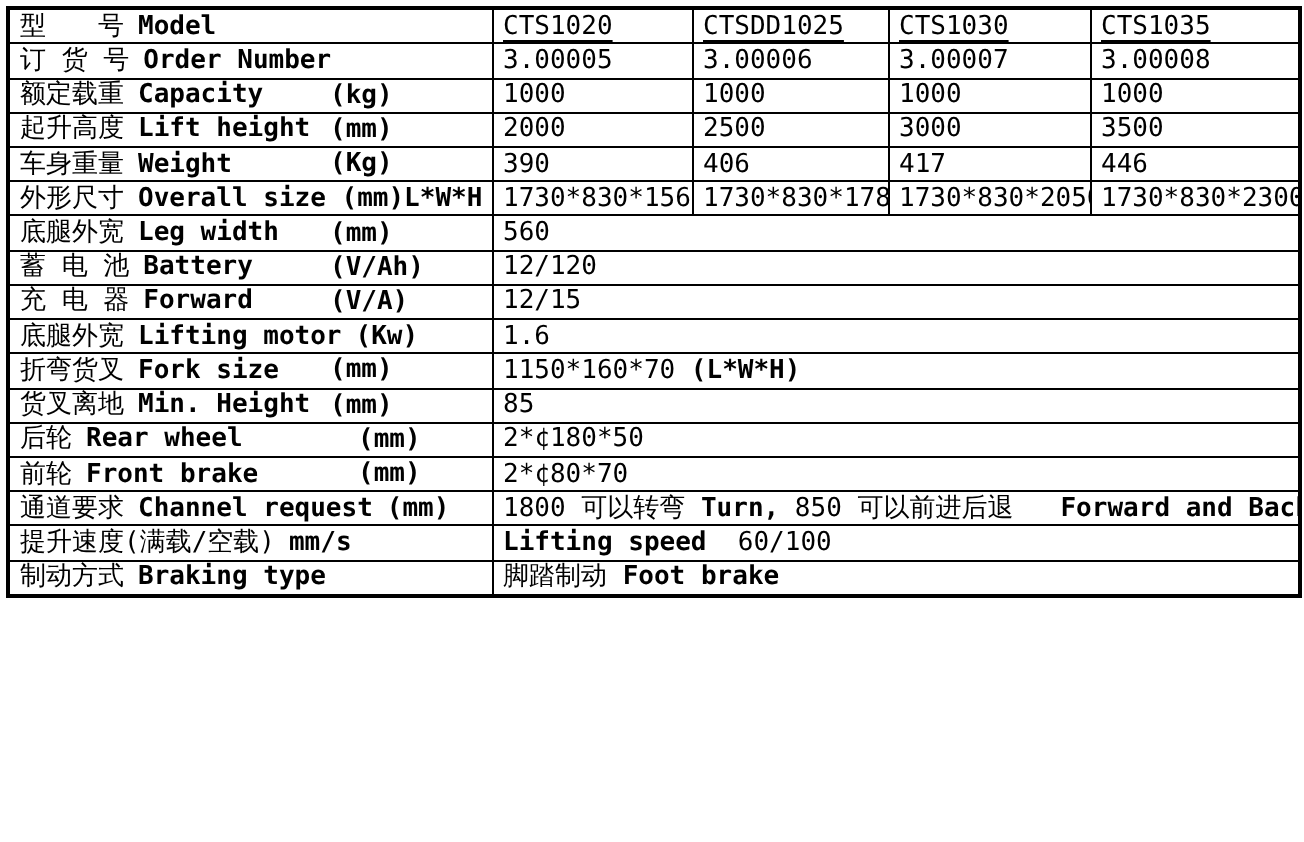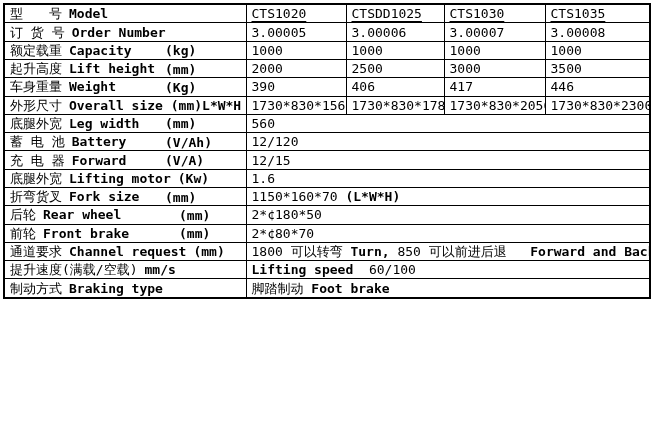--- a/index.html
+++ b/index.html
@@ -114,20 +114,24 @@
       </tr>
       <tr>
         <td class="label"><span>底腿外宽</span><span class="b en">Lifting motor</span><span class="b unit tab-inline">(Kw)</span></td>
         <td class="val" colspan="4"><span>1.6</span></td>
       </tr>
       <tr>
         <td class="label"><span>折弯货叉</span><span class="b en">Fork size</span><span class="b unit tab-a">(mm)</span></td>
         <td class="val" colspan="4"><span>1150*160*70 </span><span class="b">(L*W*H)</span></td>
       </tr>
       <tr>
+        <td class="label"><span>货叉离地</span><span class="b en">Min. Height</span><span class="b unit tab-a">(mm)</span></td>
+        <td class="val" colspan="4"><span>85</span></td>
+      </tr>
+      <tr>
         <td class="label"><span>后轮</span><span class="b en">Rear wheel</span><span class="b unit tab-b">(mm)</span></td>
         <td class="val" colspan="4"><span>2*¢180*50</span></td>
       </tr>
       <tr>
         <td class="label"><span>前轮</span><span class="b en">Front brake</span><span class="b unit tab-b">(mm)</span></td>
         <td class="val" colspan="4"><span>2*¢80*70</span></td>
       </tr>
       <tr>
         <td class="label"><span>通道要求</span><span class="b en">Channel request</span><span class="b unit tab-inline">(mm)</span></td>
         <td class="val" colspan="4"><span>1800 可以转弯 </span><span class="b">Turn,</span><span> 850 可以前进后退   </span><span class="b">Forward and Backward</span></td>

